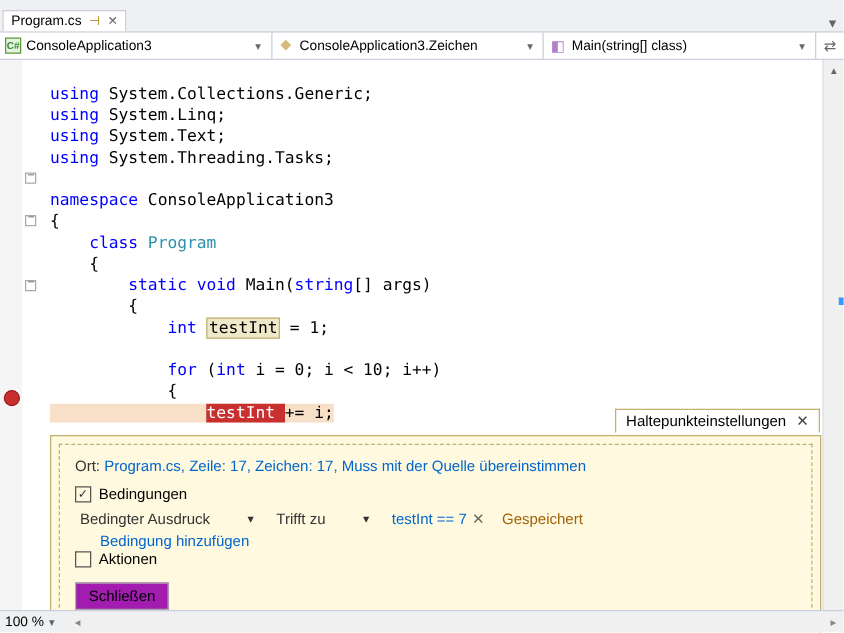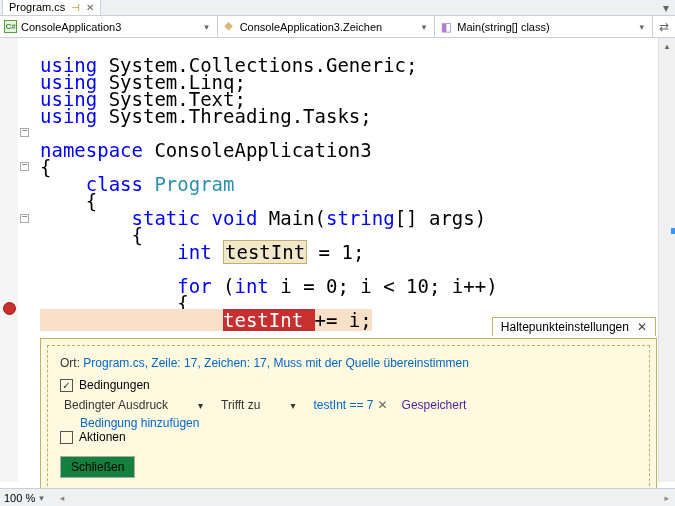--- a/index.html
+++ b/index.html
@@ -1,17 +1,17 @@
 <!DOCTYPE html>
 <html><head>
 <meta charset="utf-8">
 <style>
   * { margin: 0; padding: 0; box-sizing: border-box; }
   body { font-family: "Segoe UI", Tahoma, sans-serif; font-size: 12px; background: #fff; width: 675px; height: 506px; overflow: hidden; position: relative; }
-  .tabbar { height: 16px; background: #eef0f2; border-bottom: 1px solid #cccedb; display: flex; align-items: flex-end; padding-left: 2px; }
+  .tabbar { height: 26px; background: #eef0f2; border-bottom: 1px solid #cccedb; display: flex; align-items: flex-end; padding-left: 2px; }
   .tab { background: #fff; border: 1px solid #cccedb; border-bottom: none; padding: 2px 6px; display: flex; align-items: center; gap: 6px; font-size: 11px; }
   .tab .pin { color: #a08000; font-size: 10px; }
   .tab .x { color: #666; font-size: 10px; }
   .dropdown-pin { margin-left: auto; padding: 0 6px; color: #666; font-size: 12px; }
 
   .navbar { height: 22px; border-bottom: 1px solid #cccedb; display: flex; align-items: stretch; }
   .navseg { flex: 1; display: flex; align-items: center; border-right: 1px solid #cccedb; padding: 0 4px; gap: 4px; font-size: 11px; position: relative; }
   .navseg:last-child { flex: 0 0 22px; border-right: none; justify-content: center; }
   .navicon { width: 14px; height: 14px; display: inline-flex; align-items: center; justify-content: center; font-size: 10px; }
   .csharp-box { width: 13px; height: 13px; border: 1px solid #5d9b3a; color: #388a34; font-size: 8px; font-weight: bold; display: inline-flex; align-items: center; justify-content: center; background: #e6f3e0; }
@@ -20,21 +20,21 @@
   .chev { margin-left: auto; color: #666; font-size: 9px; padding-right: 4px; }
   .swap-icon { color: #666; font-size: 12px; }
 
   .editor-wrap { position: relative; height: 444px; }
   .gutter { position: absolute; left: 0; top: 0; width: 18px; height: 100%; background: #f5f5f5; }
   .fold-strip { position: absolute; left: 18px; top: 0; width: 16px; height: 100%; background: #fff; }
   .fold-box { position: absolute; left: 2px; width: 9px; height: 9px; border: 1px solid #aaa; background: #fff; }
   .fold-box::after { content: "−"; position: absolute; top: -4px; left: 1px; font-size: 10px; color: #666; }
   .breakpoint-dot { position: absolute; left: 3px; width: 13px; height: 13px; border-radius: 50%; background: #c83030; border: 1px solid #a01818; }
 
-  .code { position: absolute; left: 40px; top: 0; right: 28px; font-family: Consolas, monospace; font-size: 19px; line-height: 17px; white-space: pre; color: #000; padding-top: 2px; }
+  .code { position: absolute; left: 40px; top: 0; right: 28px; font-family: Consolas, monospace; font-size: 13px; line-height: 17px; white-space: pre; color: #000; padding-top: 2px; }
   .kw { color: #0000ff; }
   .typ { color: #2b91af; }
   .highlight-box { background: #f0e8c8; border: 1px solid #c0b070; padding: 0 1px; }
   .bp-line { background: #f8e0c8; }
   .bp-line .sel { background: #c83030; color: #fff; }
 
   .scrollbar-v { position: absolute; right: 0; top: 0; width: 17px; height: 100%; background: #f0f0f0; border-left: 1px solid #e0e0e0; }
   .scroll-arrow { height: 17px; text-align:center; color:#666; font-size:9px; line-height:17px; }
   .scroll-mark-blue { position:absolute; right:0; width:4px; height:6px; background:#3399ff; }
 
@@ -44,23 +44,23 @@
   .dashed { border: 1px dashed #c0b070; margin: 6px; padding: 10px 12px 12px; }
   .loc { color: #333; margin-bottom: 8px; }
   .loc a { color: #0066cc; text-decoration: none; text-align: right; }
   .row { display: flex; align-items: center; margin-bottom: 6px; }
   .cb { width: 13px; height: 13px; border: 1px solid #555; margin-right: 6px; display:inline-flex; align-items:center; justify-content:center; font-size:10px; color:#333; }
   .cond-row { display: flex; align-items: center; gap: 4px; margin-left: 4px; margin-bottom: 4px; }
   .dd { display: inline-flex; align-items: center; gap: 30px; color: #333; }
   .dd::after { content: "▾"; color: #333; font-size: 10px; }
   .expr { color: #0066cc; }
   .small-x { color: #666; }
-  .ghost { color: #4c1d95; }
+  .ghost { color: #a16207; }
   .addlink { color: #0066cc; margin-left: 20px; }
-  .btn { display: inline-block; border: 1px solid #aaa; background: #15803d; padding: 3px 10px; margin-top: 6px; }
+  .btn { display: inline-block; border: 1px solid #aaa; background: #a21caf; padding: 3px 10px; margin-top: 6px; }
 
   .statusbar { position: absolute; bottom: 0; left: 0; right: 0; height: 18px; background: #eef0f2; border-top: 1px solid #cccedb; display: flex; align-items: center; font-size: 11px; padding: 0 4px; gap: 4px; }
   .hscroll-track { margin-left: 10px; flex: 1; height: 14px; background: #f0f0f0; position: relative; display:flex; align-items:center; justify-content:space-between; padding:0 2px; }
   .hscroll-a { color:#888; font-size:9px; }
 </style>
 </head>
 <body>
 
 <div class="tabbar">
   <div class="tab">

